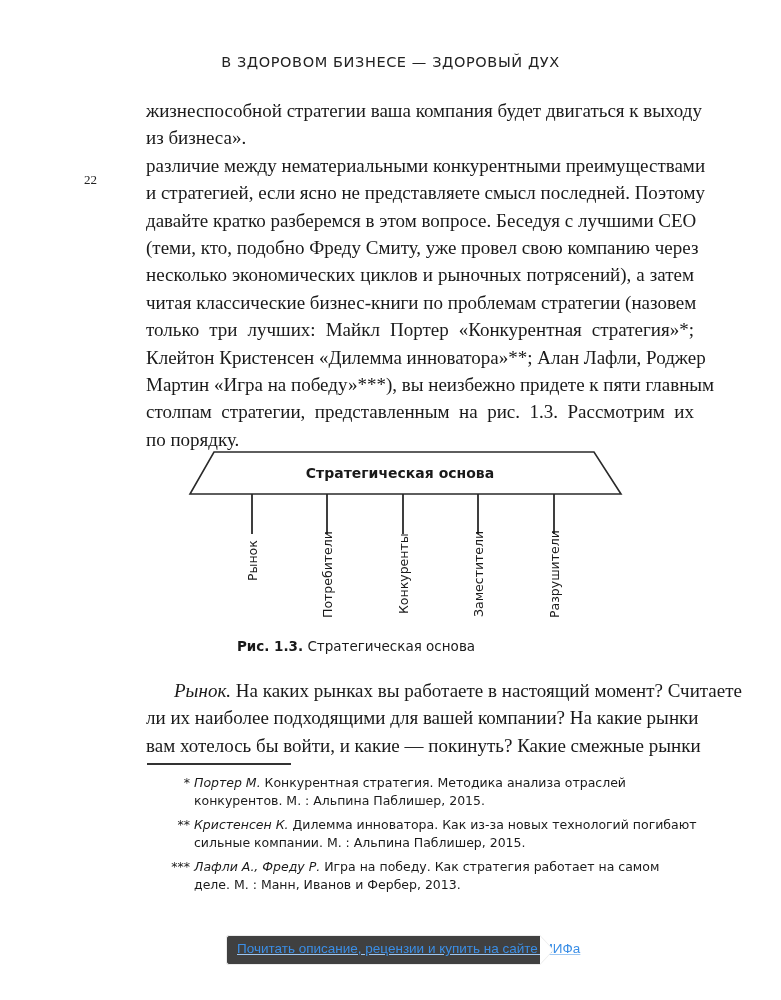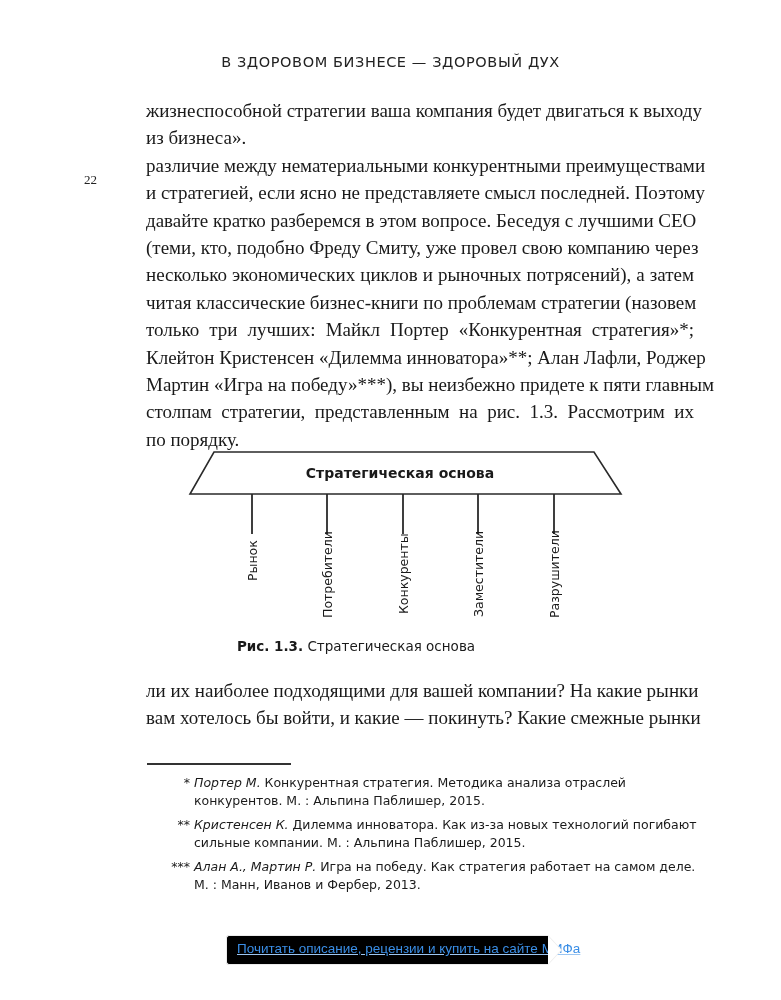--- a/index.html
+++ b/index.html
@@ -73,22 +73,21 @@
       font-size: 12.5px; line-height: 18px; color: #1a1a1a;
     }
     .fn { position: relative; padding-left: 44px; margin-bottom: 6px; }
     .fn .mark { position: absolute; right: calc(100% - 40px); top: 0; white-space: nowrap; }
     .fn em { font-style: italic; }
 
     .mif-link-box {
       position: absolute; left: 226px; top: 935px; width: 313px; height: 28px;
       border: 1px solid #ececec; border-right: none;
       border-radius: 3px 0 0 3px;
-      background: #000000;
-      padding-left: 8px;
+      background: #404040;
     }
     .mif-link-box::after {
       content: ""; position: absolute; right: -14px; top: -1px;
       width: 0; height: 0;
       border-top: 15px solid transparent; border-bottom: 15px solid transparent;
       border-left: 14px solid #ececec;
     }
     .mif-link-box::before {
       content: ""; position: absolute; right: -13px; top: 0;
       width: 0; height: 0;
@@ -137,36 +136,37 @@
   <div class="fig-title">Стратегическая основа</div>
   <div class="pillar-label" style="left:245px; top:581px;">Рынок</div>
   <div class="pillar-label" style="left:320px; top:618px;">Потребители</div>
   <div class="pillar-label" style="left:396px; top:614px;">Конкуренты</div>
   <div class="pillar-label" style="left:471px; top:617px;">Заместители</div>
   <div class="pillar-label" style="left:547px; top:618px;">Разрушители</div>
   <div class="caption"><b>Рис. 1.3.</b><span> Стратегическая основа</span></div>
 </div>
 
 <div class="para-bottom">
+  <span class="line indent"><em>Рынок.</em><span> На каких рынках вы работаете в настоящий момент? Считаете</span></span>
   <span class="line">ли их наиболее подходящими для вашей компании? На какие рынки</span>
   <span class="line">вам хотелось бы войти, и какие — покинуть? Какие смежные рынки</span>
 </div>
 
 <div class="fn-rule"></div>
 
 <div class="footnotes">
   <div class="fn">
     <span class="mark">*</span>
     <em>Портер М.</em><span> Конкурентная стратегия. Методика анализа отраслей конкурентов. М. : Альпина Паблишер, 2015.</span>
   </div>
   <div class="fn">
     <span class="mark">**</span>
     <em>Кристенсен К.</em><span> Дилемма инноватора. Как из-за новых технологий погибают сильные компании. М. : Альпина Паблишер, 2015.</span>
   </div>
   <div class="fn">
     <span class="mark">***</span>
-    <em>Алан А., Мартин Р.</em><span> Игра на победу. Как стратегия работает на самом деле. М. : Манн, Иванов и Фербер, 2013.</span>
+    <em>Лафли А., Фреду Р.</em><span> Игра на победу. Как стратегия работает на самом деле. М. : Манн, Иванов и Фербер, 2013.</span>
   </div>
 </div>
 
 <div class="mif-link-box">
   <a class="mif-link">Почитать описание, рецензии и купить на сайте МИФа</a>
 </div>
 
 </body></html>

